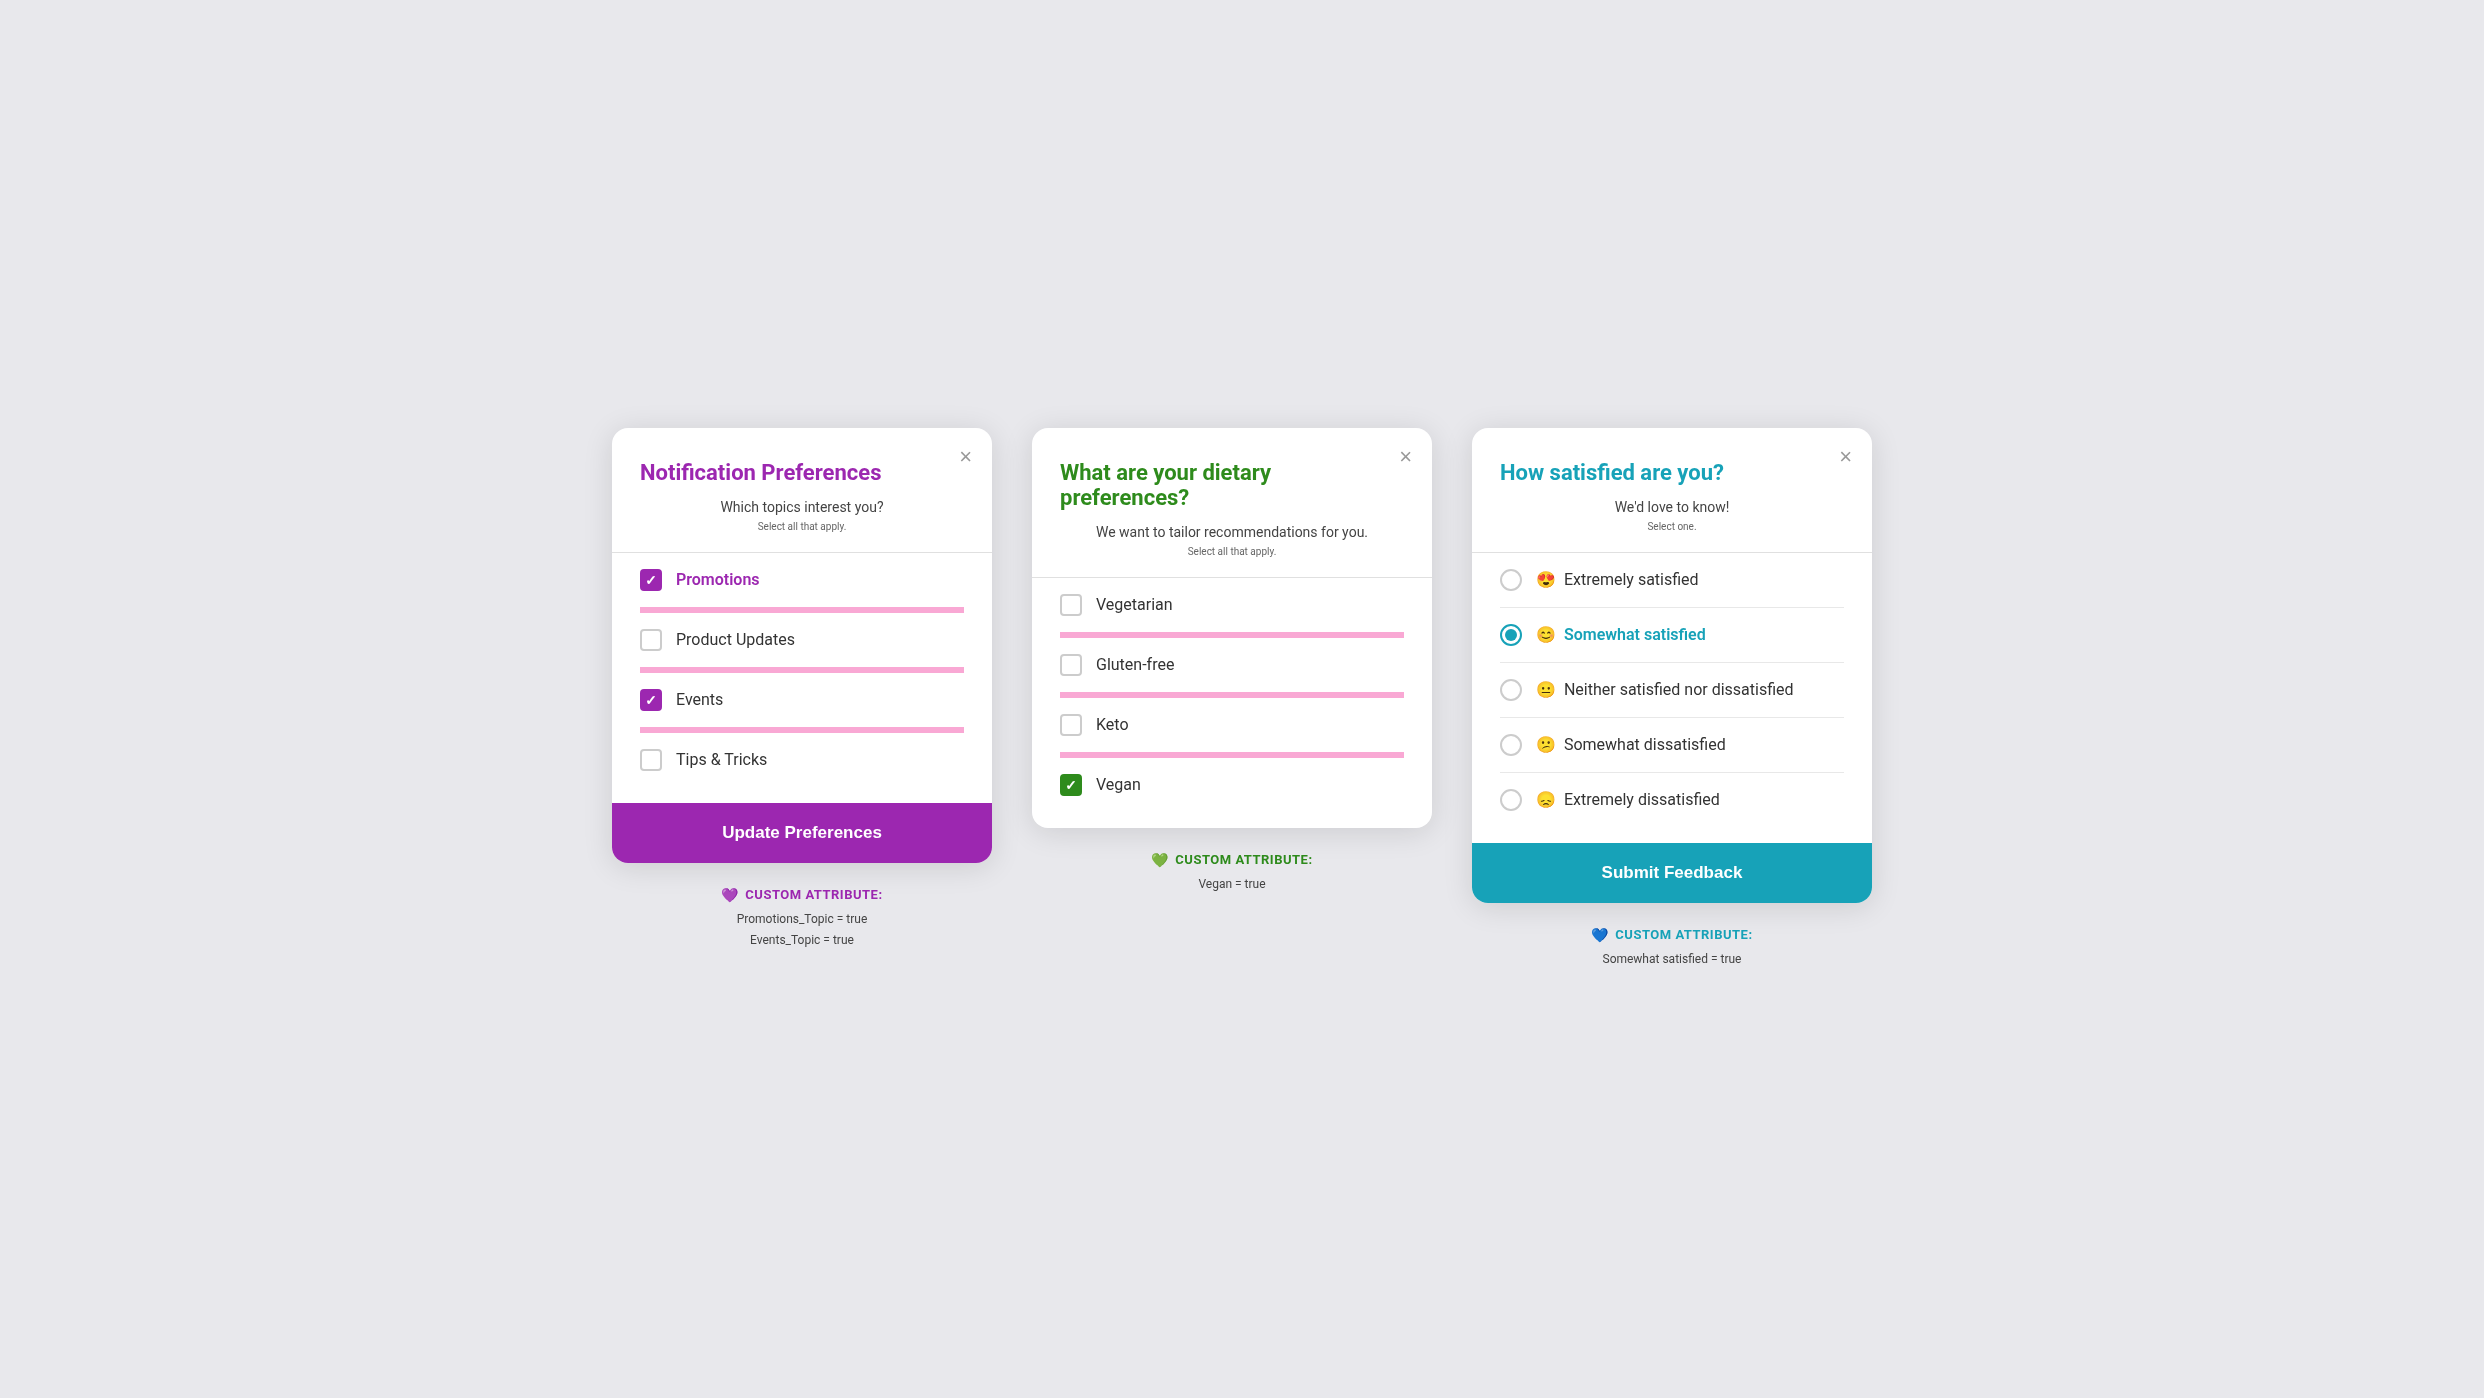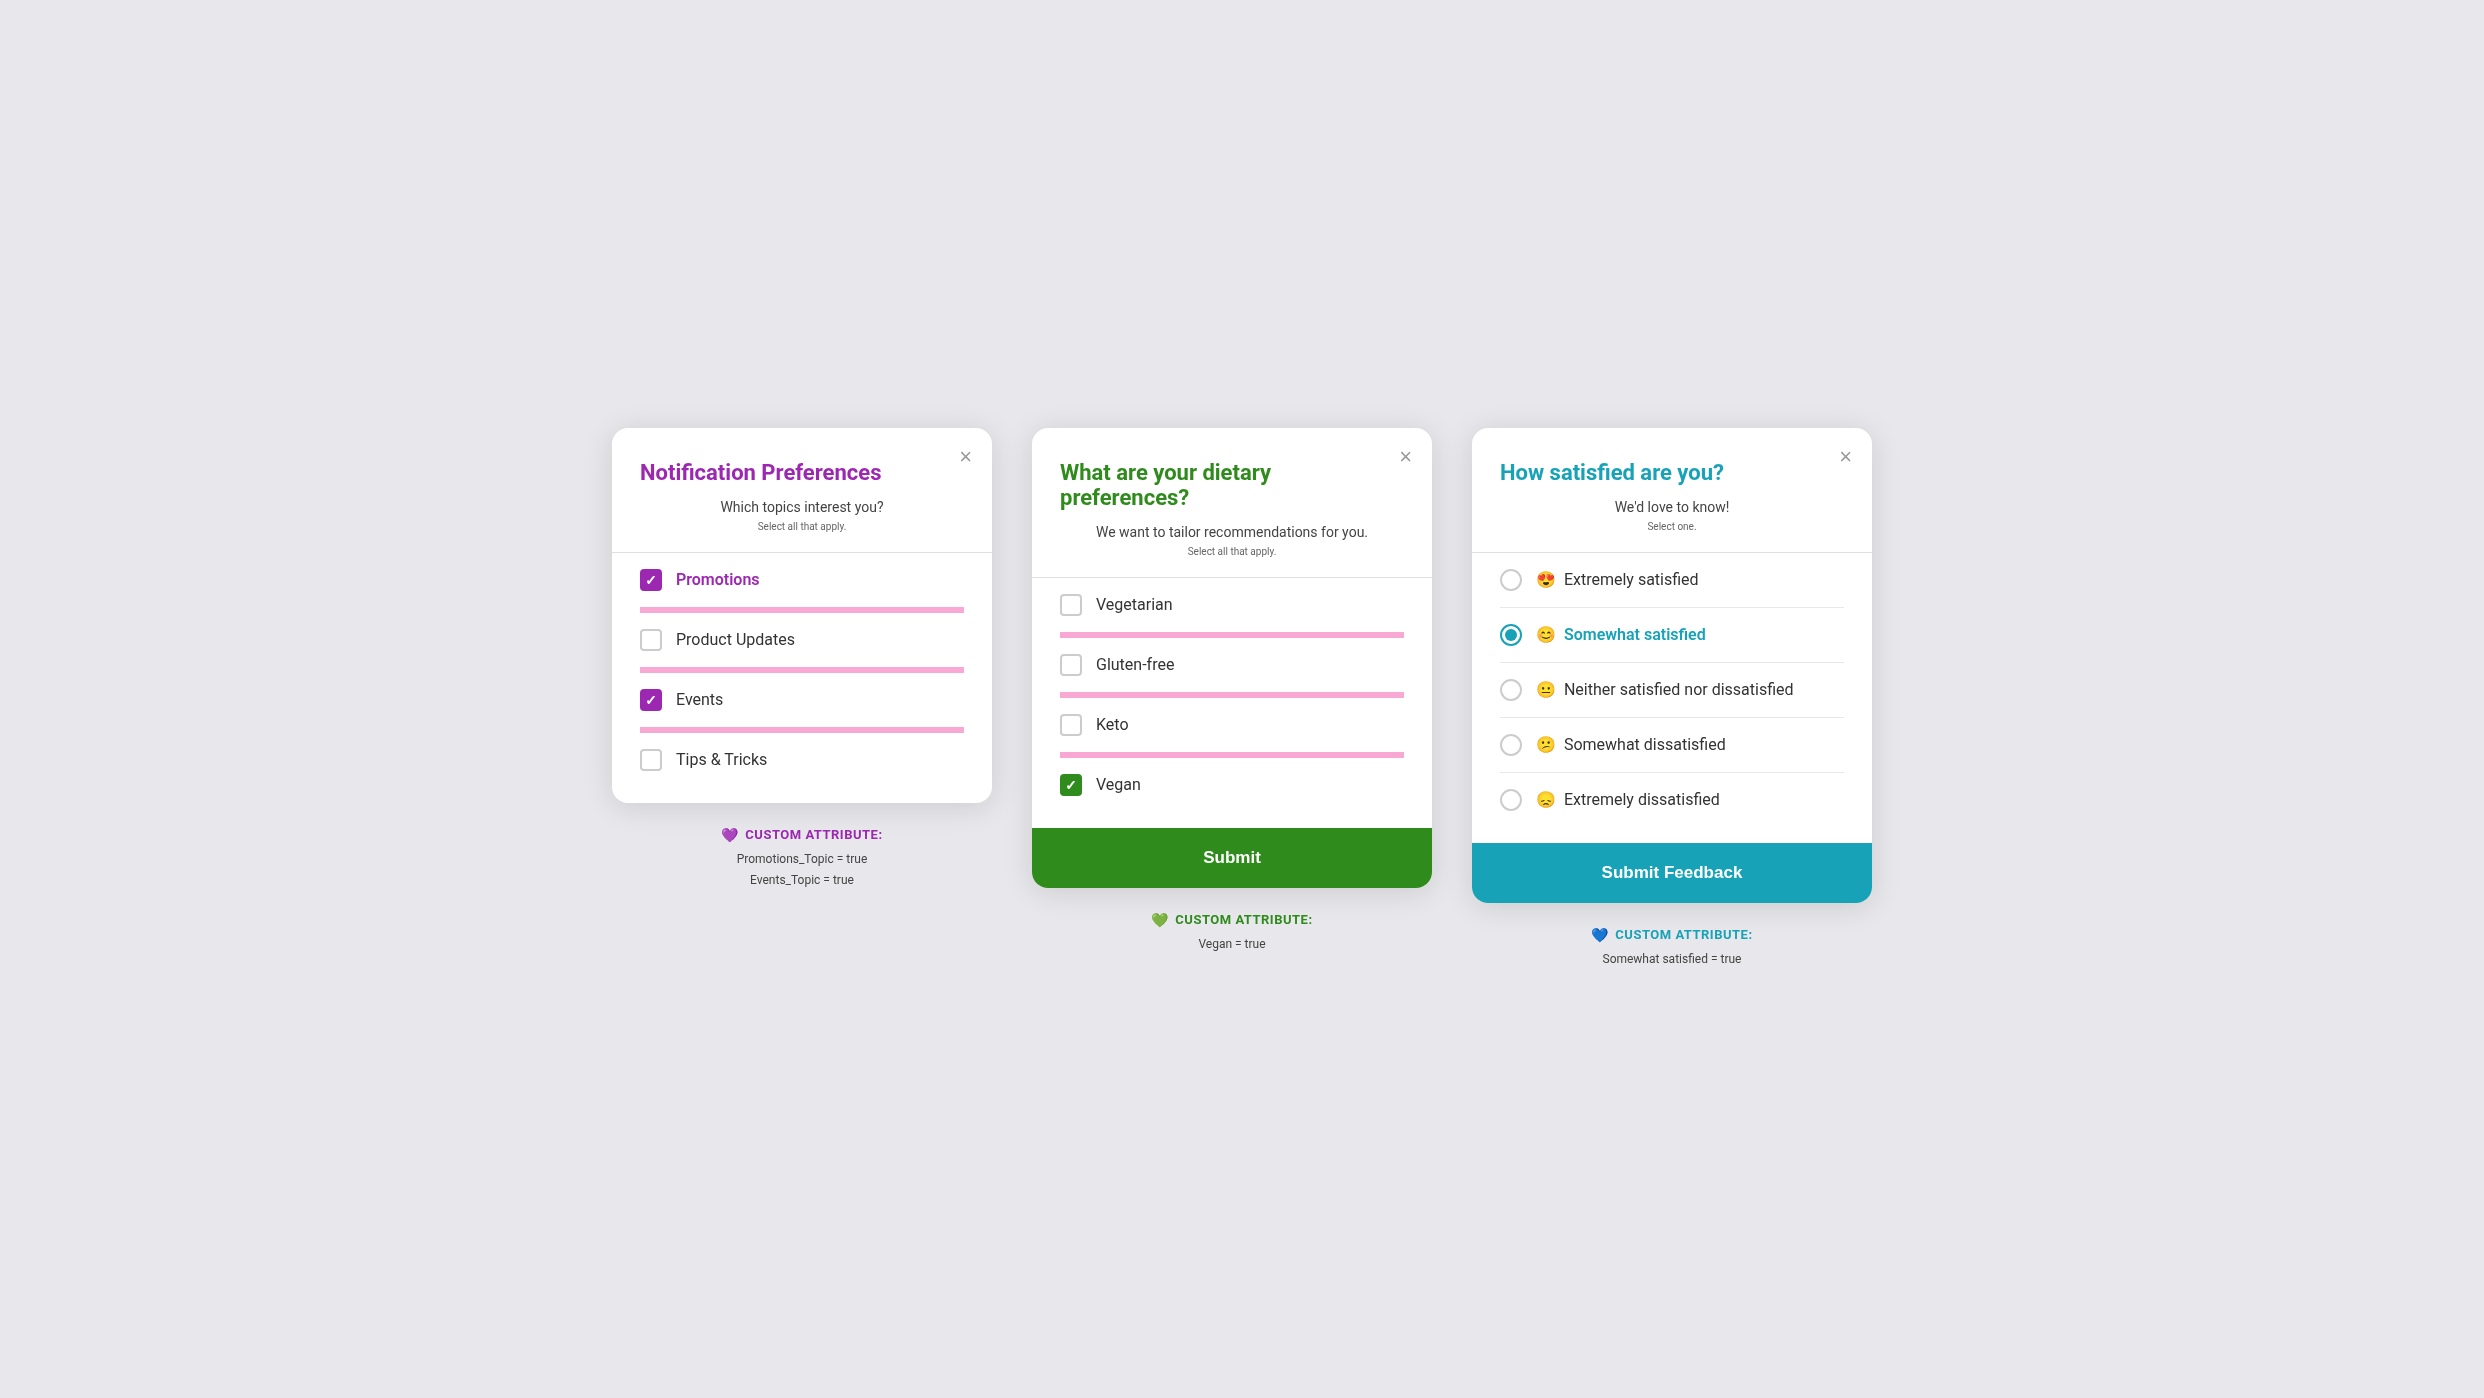--- a/index.html
+++ b/index.html
@@ -239,20 +239,21 @@
           <span class="checkbox-label">Events</span>
         </div>
 
         <div class="checkbox-item">
           <div class="checkbox-box"></div>
           <span class="checkbox-label">Tips &amp; Tricks</span>
         </div>
 
         <div style="height:16px;"></div>
       </div>
+      <button class="submit-btn btn-purple">Update Preferences</button>
     </div>
 
     <div class="custom-attr-section">
       <div class="custom-attr-label purple">
         <span class="heart-icon">💜</span>
         <span>CUSTOM ATTRIBUTE:</span>
       </div>
       <div class="custom-attr-value">
         <div>Promotions_Topic = true</div>
         <div>Events_Topic = true</div>
@@ -287,21 +288,20 @@
 
         <div class="checkbox-item">
           <div class="checkbox-box checked-green">
             <span class="checkmark">✓</span>
           </div>
           <span class="checkbox-label">Vegan</span>
         </div>
 
         <div style="height:16px;"></div>
       </div>
-      <button class="submit-btn btn-green">Submit</button>
     </div>
 
     <div class="custom-attr-section">
       <div class="custom-attr-label green">
         <span class="heart-icon">💚</span>
         <span>CUSTOM ATTRIBUTE:</span>
       </div>
       <div class="custom-attr-value">
         <div>Vegan = true</div>
       </div>

